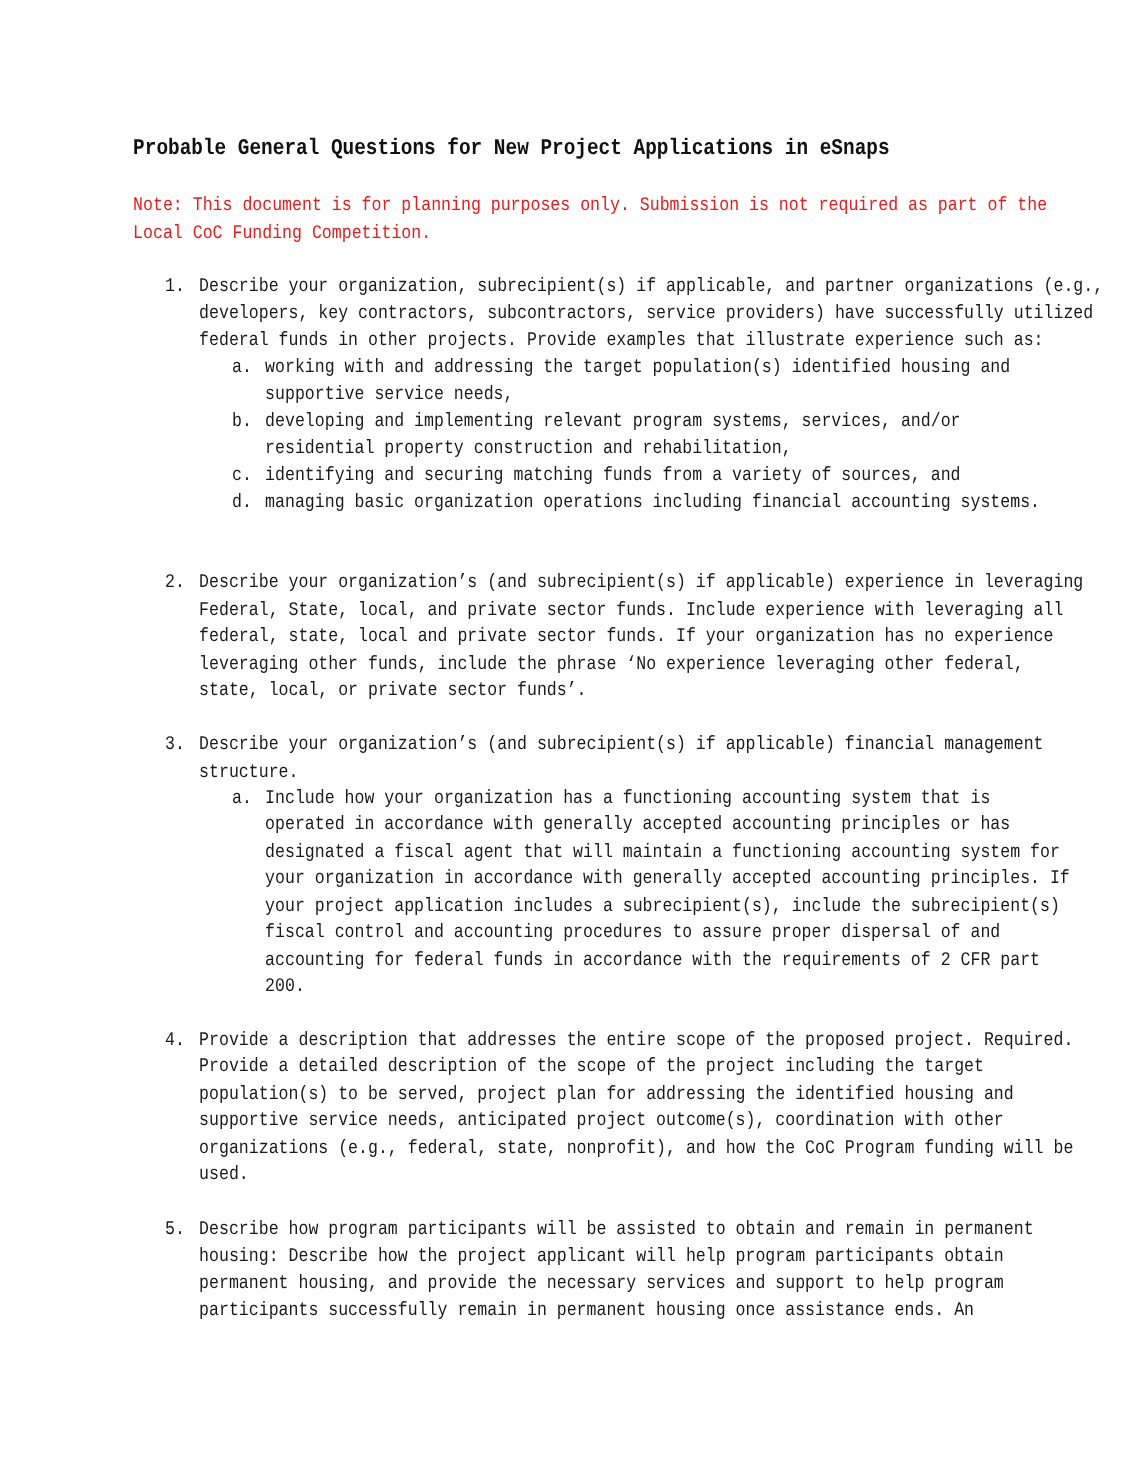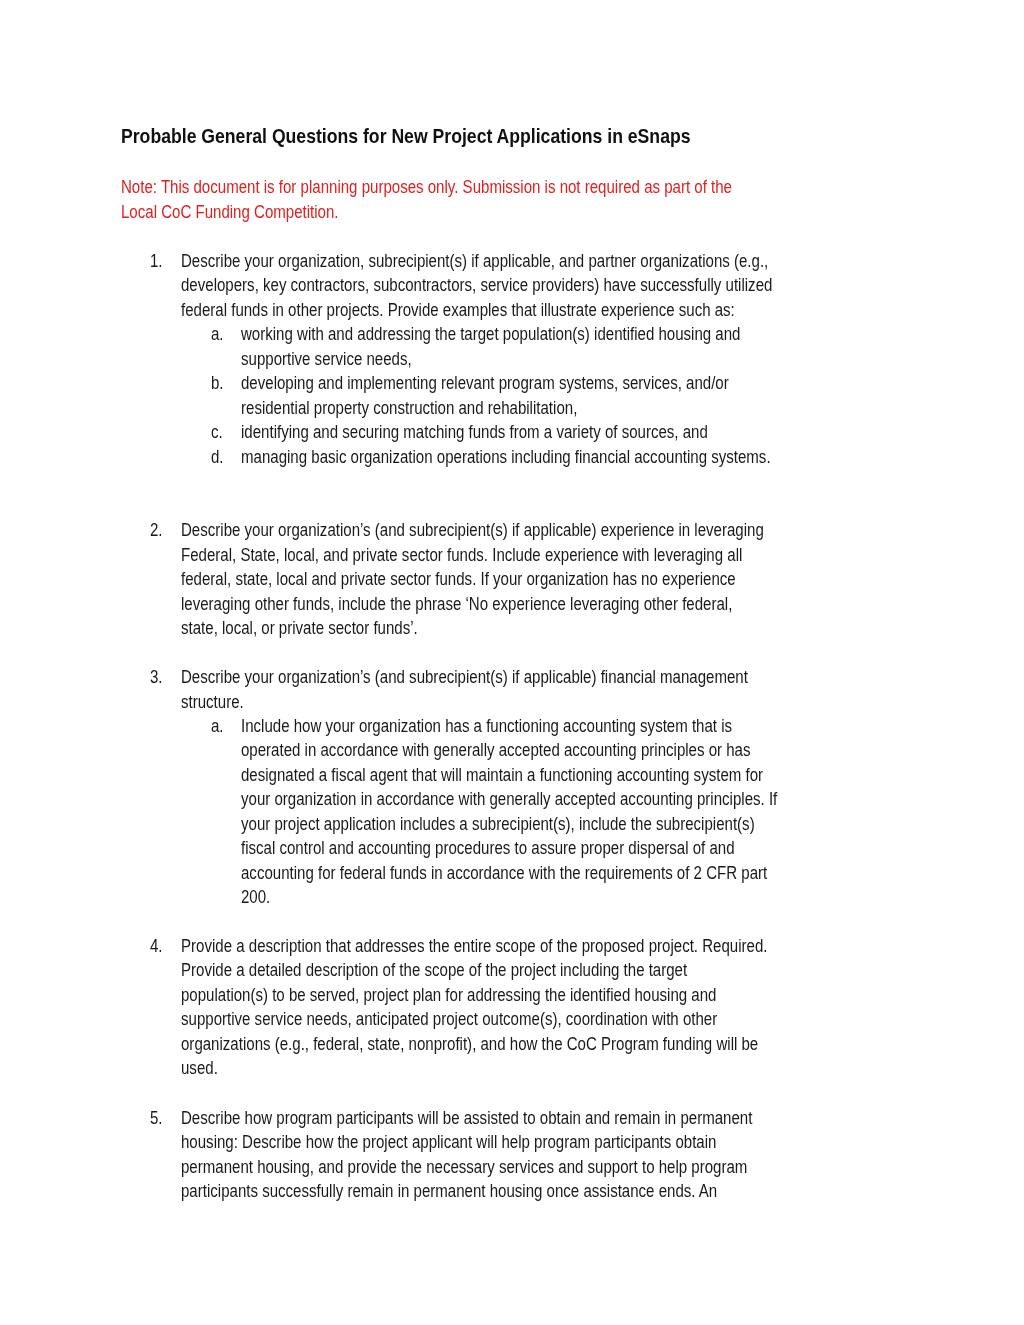--- a/index.html
+++ b/index.html
@@ -1,20 +1,20 @@
 <!DOCTYPE html>
 <html><head>
   <meta charset="utf-8">
   <style>
     html, body { margin: 0; padding: 0; background: #ffffff; }
     body { width: 1024px; height: 1325px; position: relative; overflow: hidden; }
     .page {
       position: absolute; left: 0; top: 0; width: 1024px; height: 1325px;
       background: #ffffff; color: #1a1a1a;
-      font-family: Liberation Sans, sans-serif;
+      font-family: Liberation Mono, monospace;
     }
     .line {
       position: absolute; white-space: nowrap;
       font-size: 17.5px; line-height: 24px;
       transform-origin: 0 0;
       transform: scaleX(0.86);
     }
     .title {
       position: absolute; left: 121px; top: 123px; white-space: nowrap;
       font-size: 20.5px; font-weight: bold; line-height: 26px;

